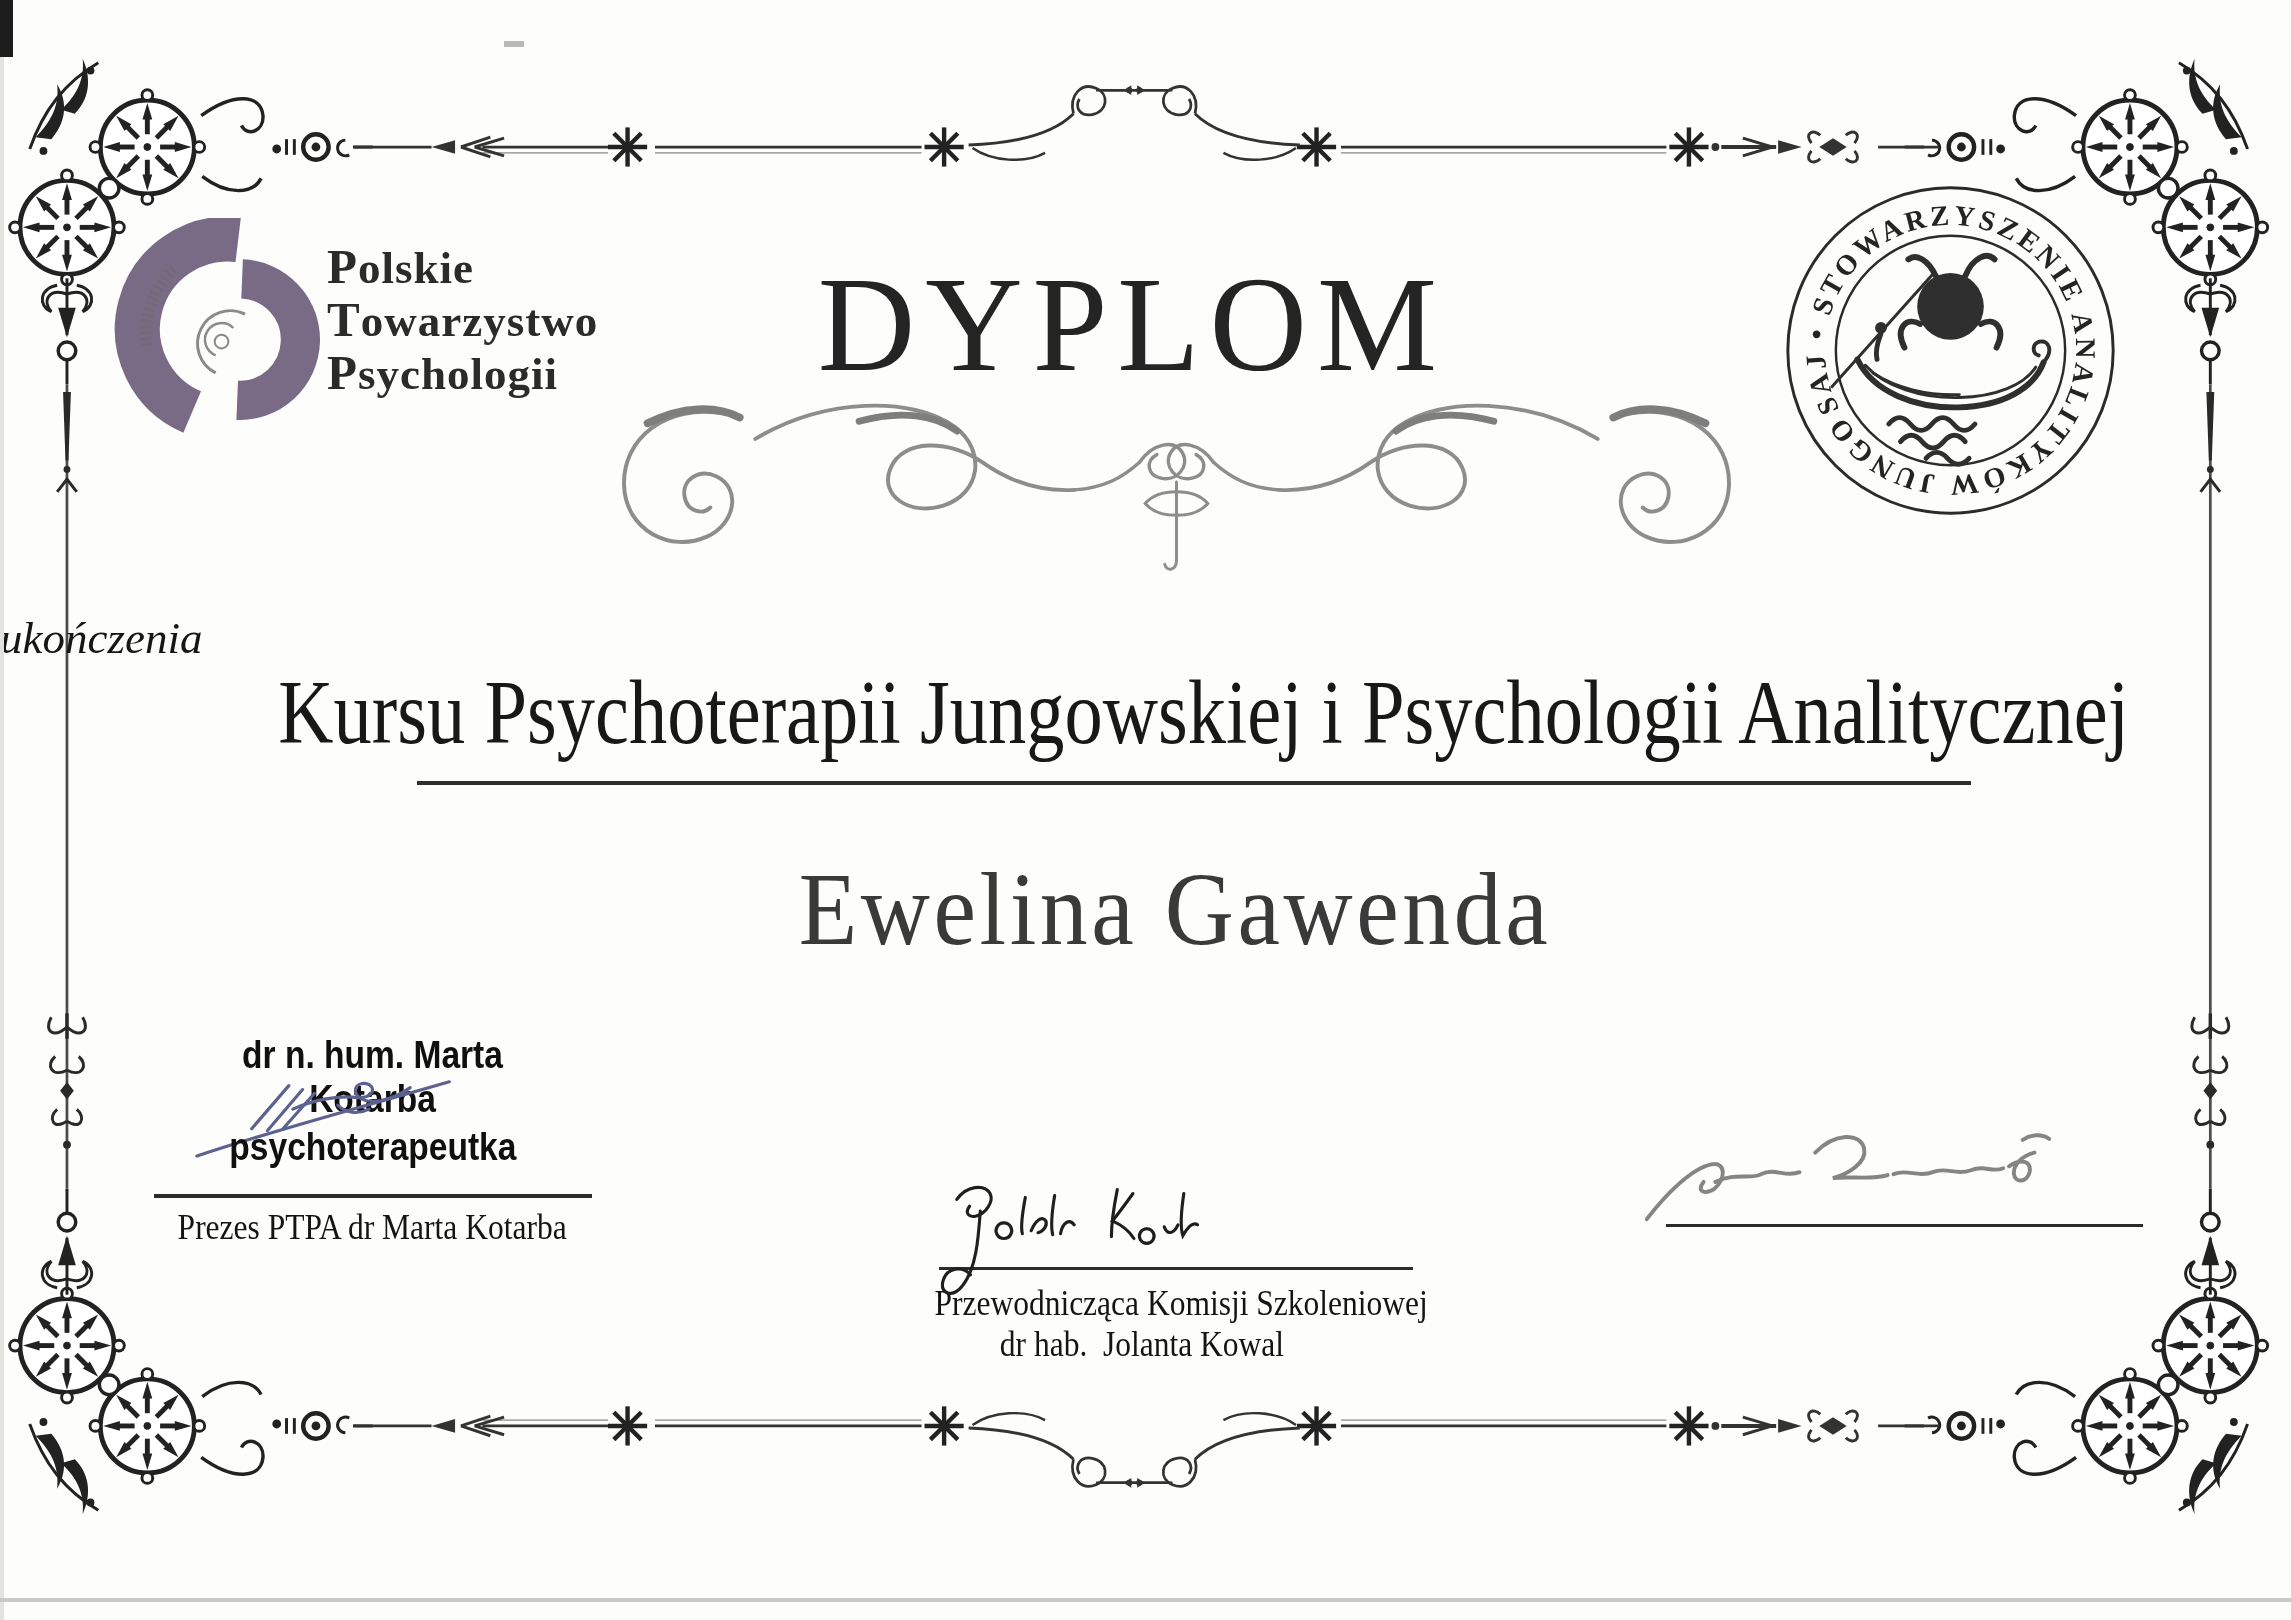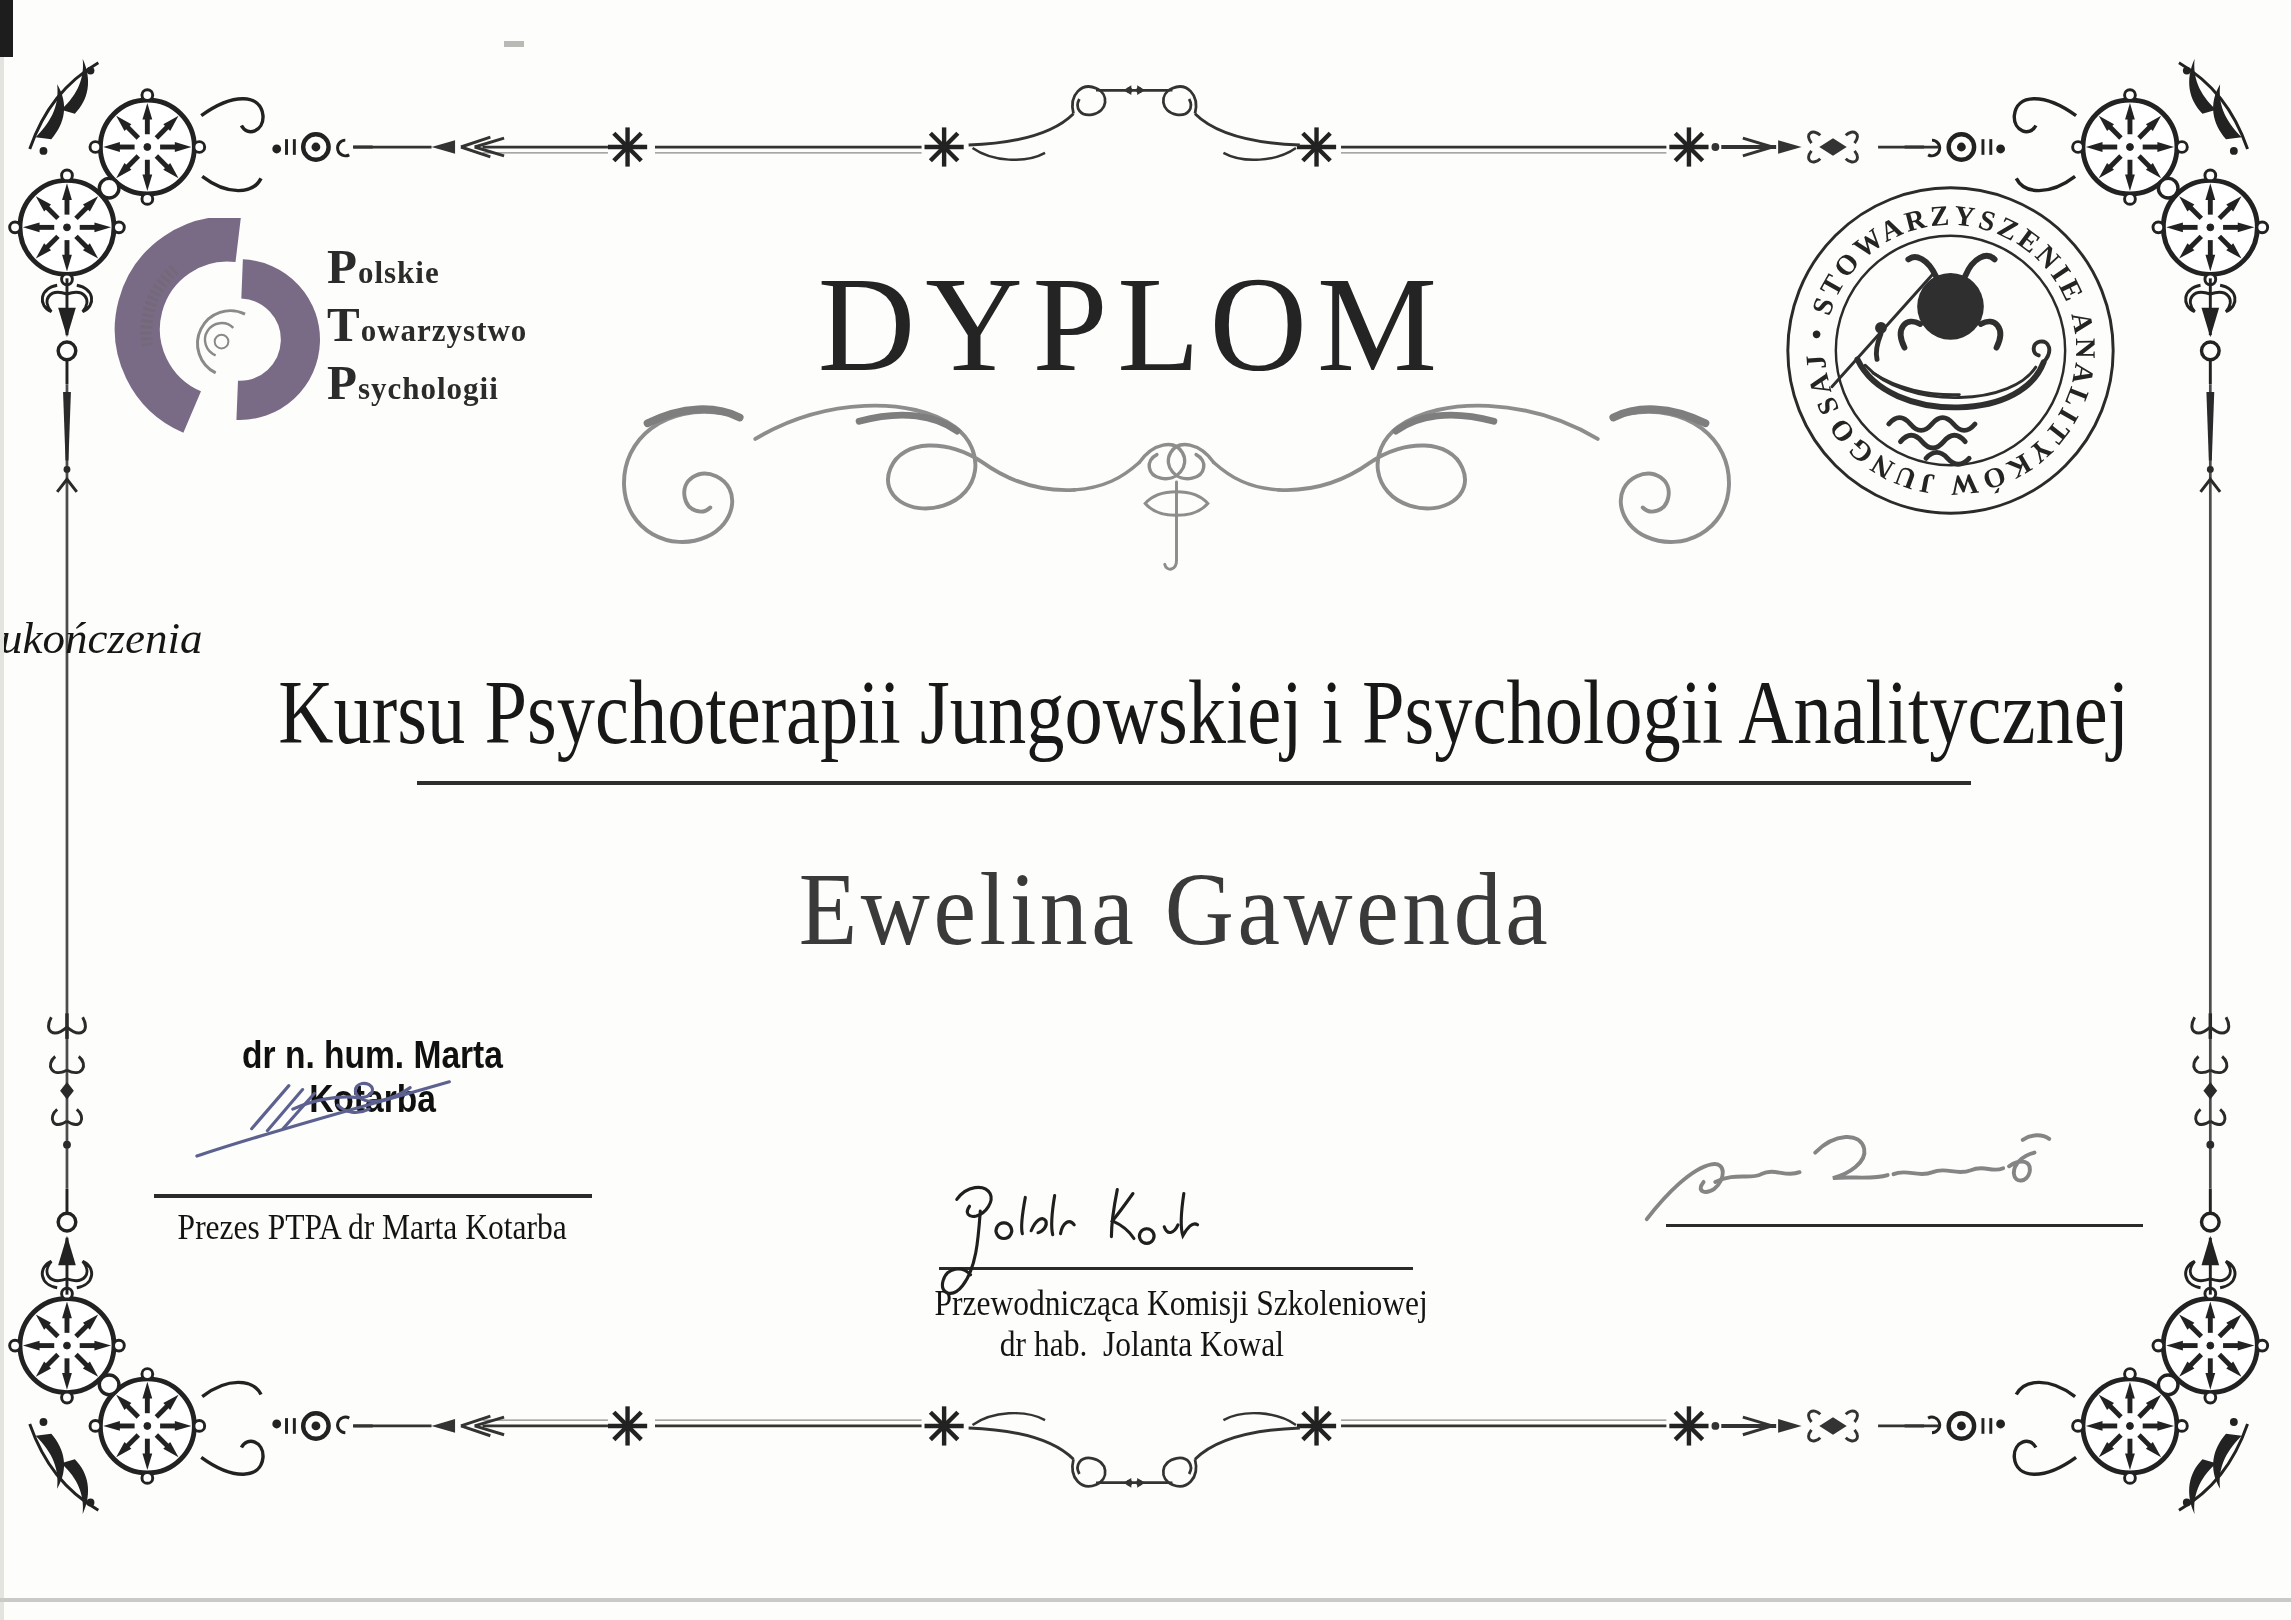--- a/index.html
+++ b/index.html
@@ -7,21 +7,21 @@
     position:relative; width:2292px; height:1620px;
     background:#fdfdfb; overflow:hidden;
     font-family:"Liberation Serif", serif; color:#1a1a1a;
   }
   .abs { position:absolute; }
 
   
   .org-block { left:327px; top:241px; width:412px; }
   .org-line {
     font-family:"Liberation Serif", serif; font-weight:bold;
-    font-size:31px; line-height:52px; color:#2b2b2b; letter-spacing:1px;
+    font-size:45px; line-height:52px; color:#2b2b2b; letter-spacing:1px;
   }
   .org-line::first-letter { font-size:49px; }
 
   .dyplom {
     left:0; top:257px; width:100%; text-align:center;
     font-size:135px; letter-spacing:9.8px; color:#242424; line-height:1;
     transform:translateX(-13.7px);
   }
 
   .ukonczenia {
@@ -302,20 +302,23 @@
     <span>dr n. hum. Marta Kotarba</span>
   </div>
   <svg class="abs" style="left:191px;top:1066px" width="274" height="98" viewBox="0 0 280 100">
     <g stroke="#5c6190" fill="none" stroke-width="3.2" stroke-linecap="round">
       <path d="M 6,92 C 70,70 160,46 264,16"></path>
       <path d="M 62,64 L 100,20 M 78,66 L 114,24 M 94,64 L 126,28"></path>
       <path d="M 104,44 C 126,34 152,30 168,32 C 184,34 190,24 182,19 C 172,14 162,24 172,32 C 182,40 204,36 224,22"></path>
       <path d="M 150,40 C 158,48 170,50 182,44"></path>
     </g>
   </svg>
+  <div class="abs stamp left-stamp2">
+    <span>psychoterapeutka</span>
+  </div>
   <div class="abs sig-line left-line"></div>
   <div class="abs sig-label left-label">
     <span>Prezes PTPA dr Marta Kotarba</span>
   </div>
 
   <div class="abs sig-line center-line"></div>
   <div class="abs sig-label center-label1">
     <span>Przewodnicząca Komisji Szkoleniowej</span>
   </div>
   <div class="abs sig-label center-label2">

